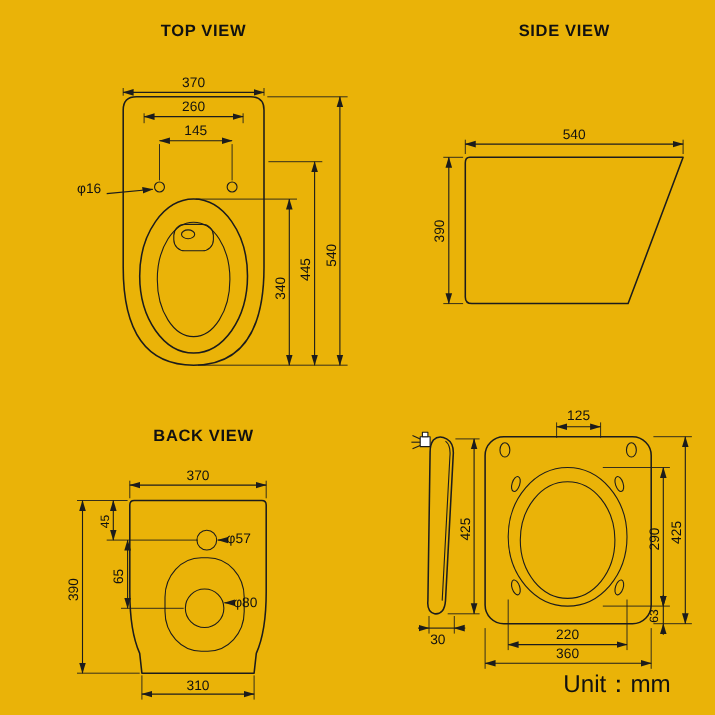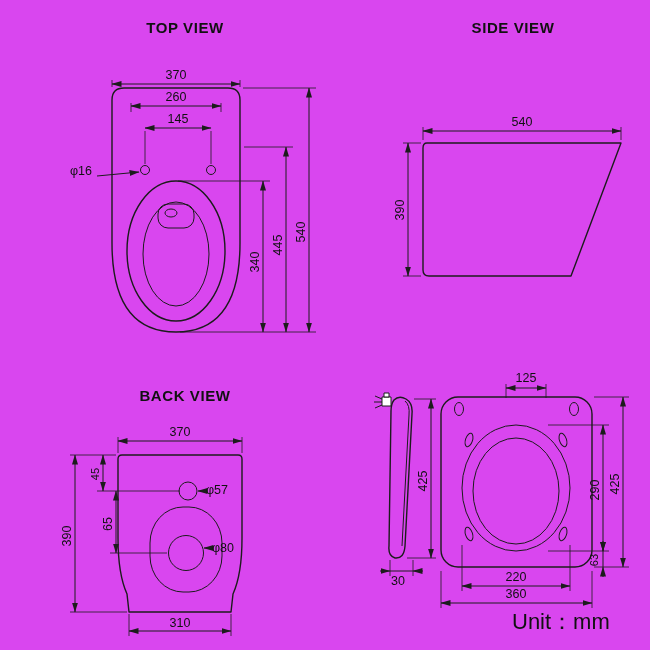--- a/index.html
+++ b/index.html
@@ -1,20 +1,20 @@
 <!DOCTYPE html>
 <html><head>
 <meta charset="utf-8">
 <style>
   * { margin: 0; padding: 0; box-sizing: border-box; }
   html, body { width: 650px; height: 650px; background: #ffffff; overflow: hidden; }
   .page {
     position: relative;
     width: 650px; height: 650px;
-    background: #d946ef;
+    background: #eab308;
     font-family: "Liberation Sans", sans-serif;
   }
   svg { display: block; }
   .outline { fill: none; stroke: #1c1c1c; stroke-width: 1.4; stroke-linejoin: round; stroke-linecap: round; }
   .thin    { fill: none; stroke: #1c1c1c; stroke-width: 1;   stroke-linejoin: round; }
   .dim     { fill: none; stroke: #1c1c1c; stroke-width: 1; }
   .ext     { fill: none; stroke: #1c1c1c; stroke-width: 0.8; }
   text { fill: #111111; font-family: "Liberation Sans", sans-serif; }
   .dimtext    { font-size: 12.5px; }
   .dimtext-sm { font-size: 11px; }

